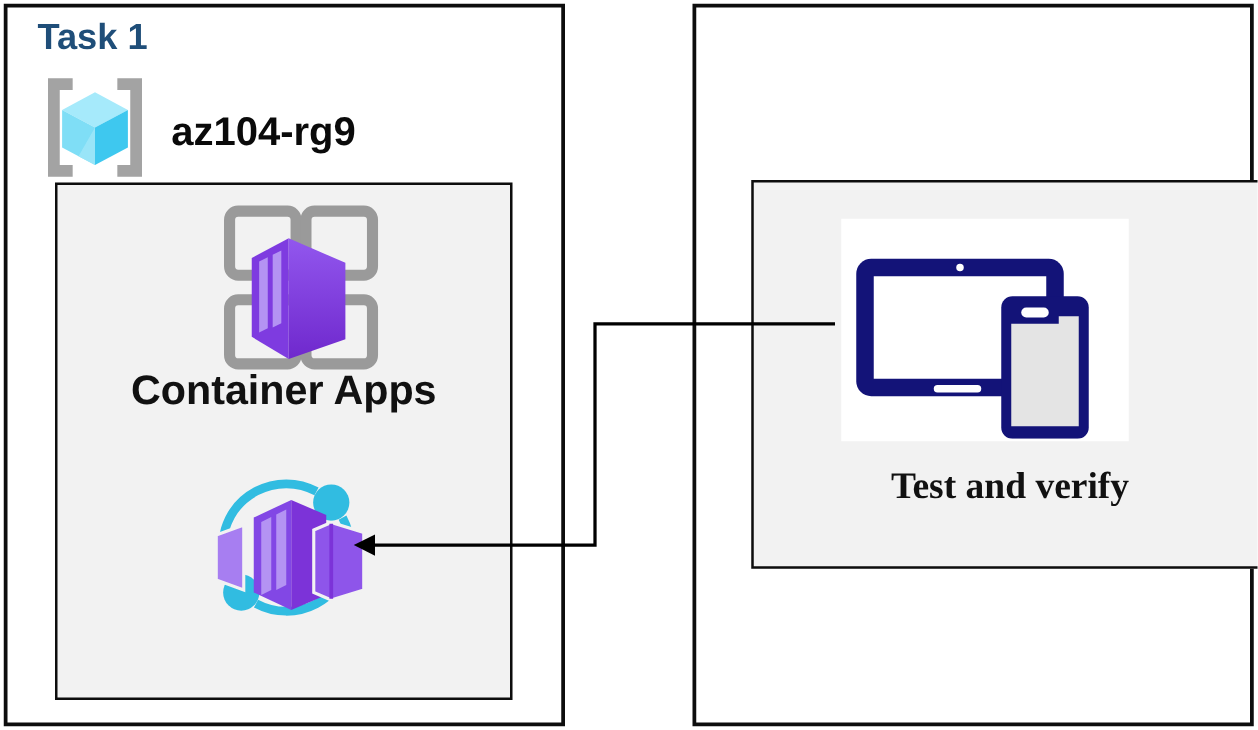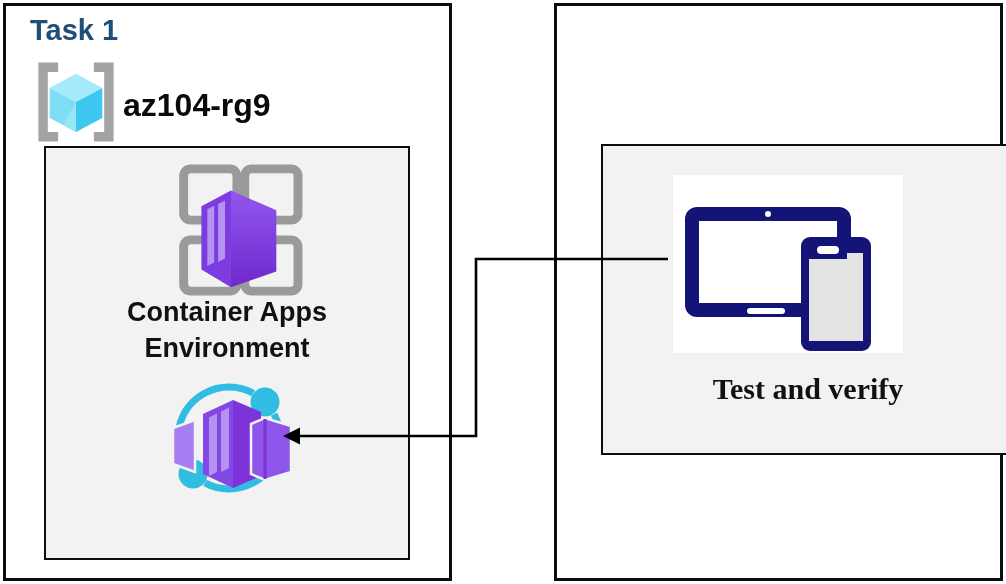--- a/index.html
+++ b/index.html
@@ -18,33 +18,33 @@
   }
   #task1-box{left:3px;top:3px;width:449px;height:578px;}
   #task2-box{left:554px;top:3px;width:449px;height:578px;}
   .task-title{
     position:absolute;font-size:29px;font-weight:bold;color:var(--title-blue);
     letter-spacing:0px;white-space:nowrap;
   }
   #task1-title{left:24px;top:8px;}
   #task2-title{left:26px;top:8px;}
   .rg-row{position:absolute;left:23px;top:54px;display:flex;align-items:center;}
-  .rg-name{font-size:32px;font-weight:bold;color:#0a0a0a;margin-top:6px;}
+  .rg-name{font-size:32px;font-weight:bold;color:#0a0a0a;margin-left:14px;margin-top:6px;}
   .inner-box{
     position:absolute;box-sizing:border-box;border:2.5px solid var(--border);
     background:var(--inner-bg);
   }
   #task1-inner{left:38px;top:140px;width:366px;height:414px;}
   #task2-inner{left:44px;top:138px;width:414px;height:311px;font-family:Liberation Serif, serif;}
   .icon-abs{position:absolute;}
   .center-label{
     position:absolute;left:0;width:100%;text-align:center;
     font-weight:bold;color:var(--label);
   }
-  #env-label{top:146px;font-size:27px;line-height:36px;}
+  #env-label{top:146px;font-size:33px;line-height:36px;}
   #app-label{top:351px;font-size:27px;}
   #test-label{top:226px;font-size:30px;}
   #white-plate{position:absolute;left:70px;top:29px;width:230px;height:178px;background:#ffffff;}
   #connector-svg{position:absolute;left:0;top:0;z-index:10;pointer-events:none;}
 </style>
 </head>
 <body>
 
 <div class="outer-box" id="task1-box">
   <div class="task-title" id="task1-title">Task 1</div>
@@ -77,21 +77,20 @@
         <rect x="92" y="80" width="54" height="52" rx="7"></rect>
       </g>
       <polygon points="48,46 78,30 78,128 48,110" fill="#7e3be0"></polygon>
       <polygon points="54,49 61,45.5 61,103 54,106.5" fill="var(--purple-light)"></polygon>
       <polygon points="65,43.5 72,40 72,99 65,102.5" fill="var(--purple-light)"></polygon>
       <polygon points="78,30 124,50 124,112 78,128" fill="url(#envR)"></polygon>
     </svg>
 
     <div class="center-label" id="env-label">
       <div>Container Apps</div>
-      <div>Environment</div>
     </div>
 
     <svg class="icon-abs" style="left:112px;top:224px;" width="142" height="132" viewBox="0 0 140 132">
       <circle cx="70" cy="66" r="51" fill="none" stroke="var(--cyan)" stroke-width="7" stroke-dasharray="130 30" transform="rotate(-28 70 66)"></circle>
       <circle cx="106" cy="30" r="14.5" fill="var(--cyan)"></circle>
       <circle cx="34" cy="102" r="14.5" fill="var(--cyan)"></circle>
       <polygon points="14,56 36,48 36,100 14,92" fill="var(--purple-wing)" stroke="var(--inner-bg)" stroke-width="2.5"></polygon>
       <polygon points="44,42 74,28 74,116 44,102" fill="#8247e5"></polygon>
       <polygon points="50,45.5 58,41.5 58,100 50,104" fill="var(--purple-light)"></polygon>
       <polygon points="62,39.5 70,35.5 70,96 62,100" fill="var(--purple-light)"></polygon>

